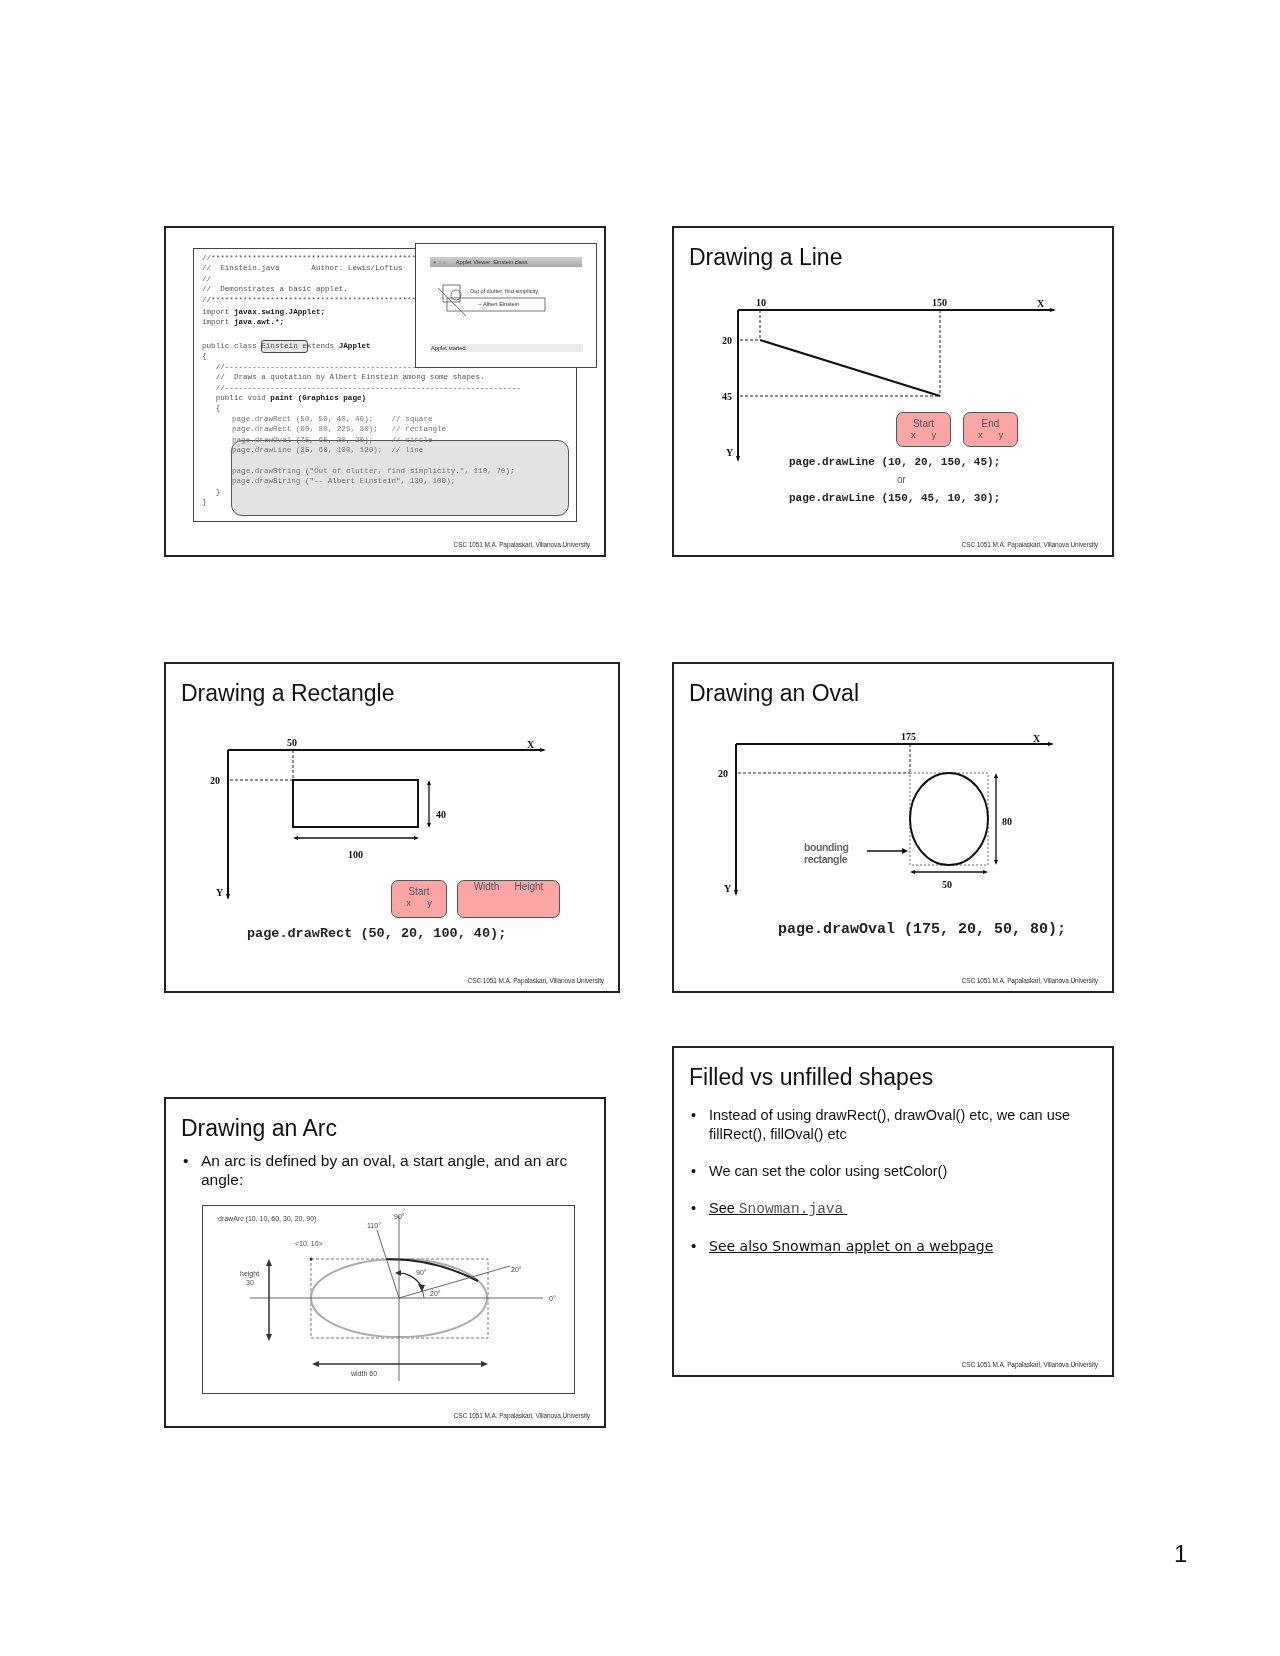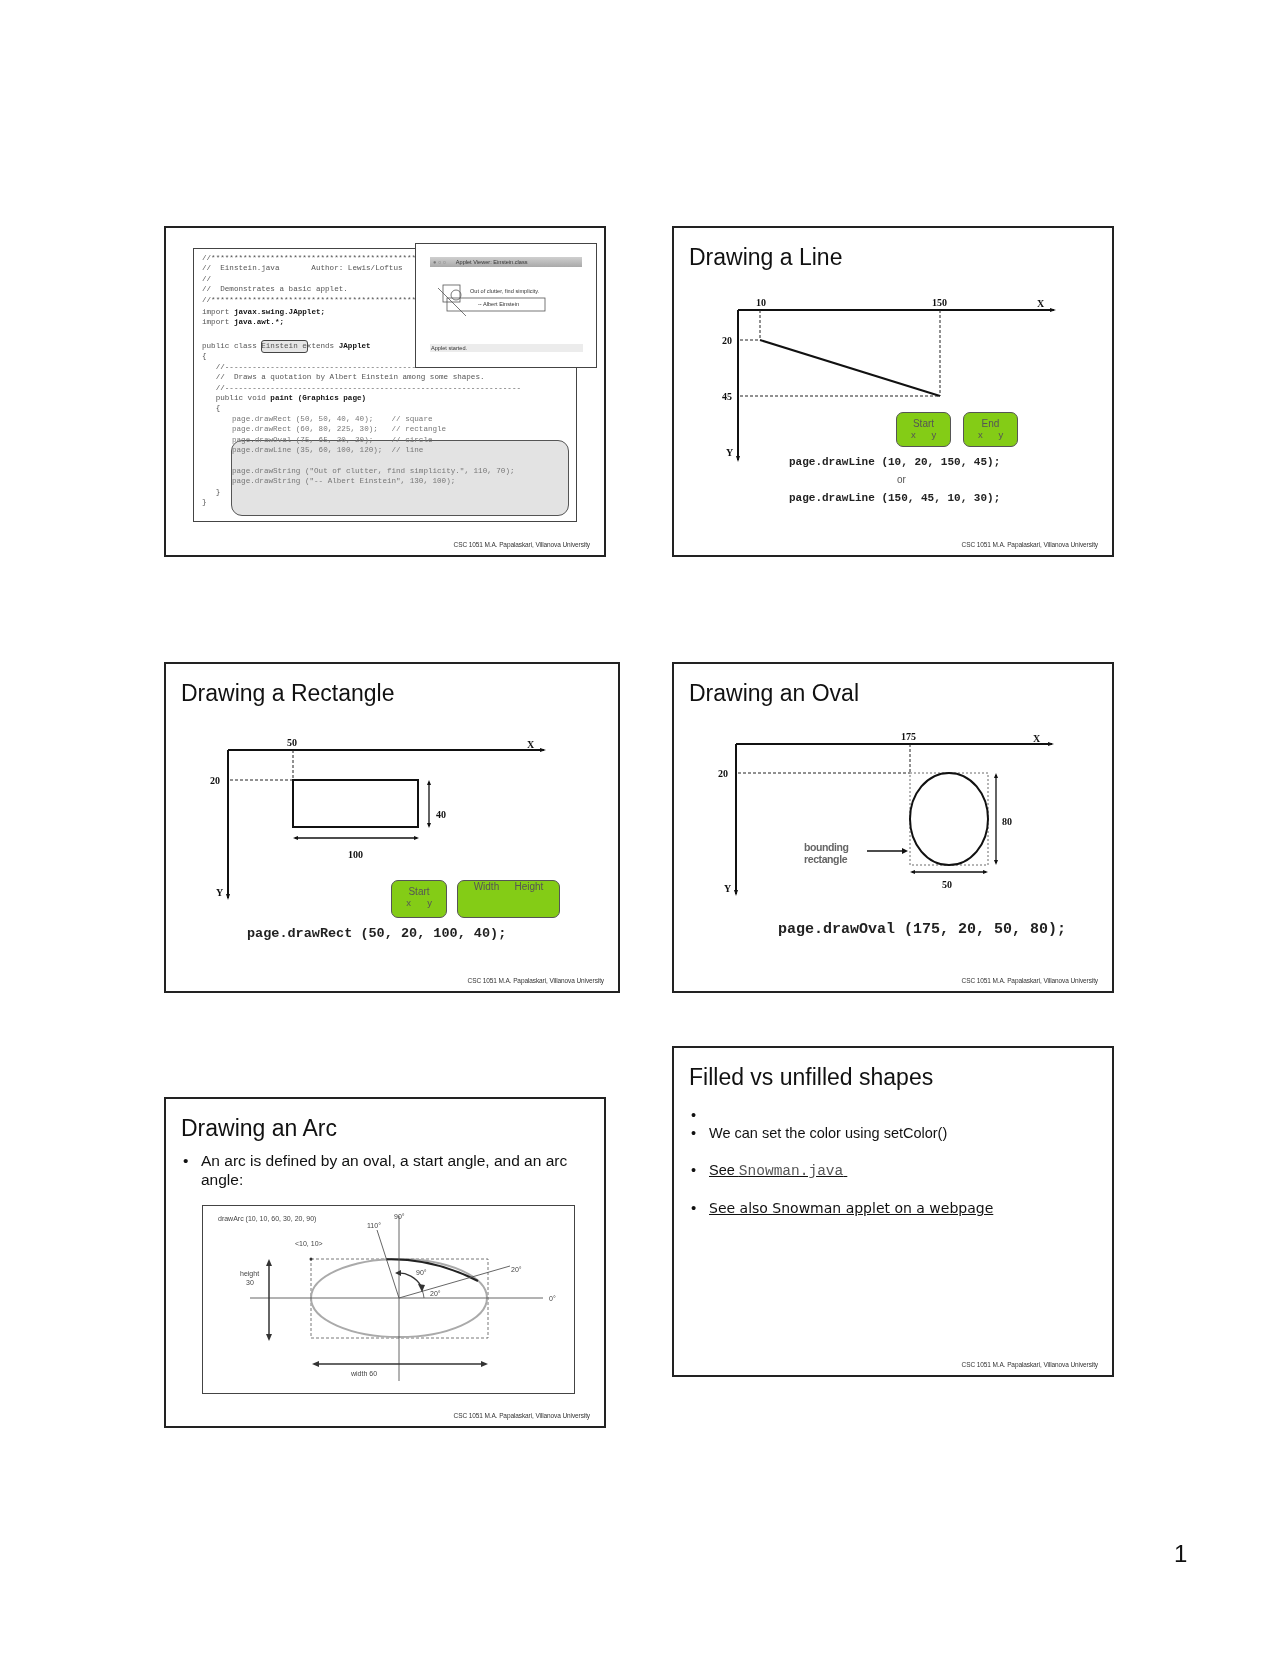--- a/index.html
+++ b/index.html
@@ -30,21 +30,21 @@
                      background:linear-gradient(#cfcfcf,#a9a9a9); font-size:5.6px;
                      line-height:10px; color:#333; }
   .applet-status { position:absolute; left:14px; top:100px; width:152px; height:8px;
                    background:#ececec; font-size:5.6px; line-height:8px; color:#333; padding-left:1px; }
 
   
   .diagram { position:absolute; left:0; top:0; }
   .axis-label { font-family:"Liberation Serif", serif; font-weight:bold; font-size:10px; fill:#111; }
   .code-line { position:absolute; font-family:"Liberation Mono", monospace; font-weight:bold;
                color:#222; white-space:pre; }
-  .param-box { position:absolute; background:#84cc16; border:1.5px solid #555; border-radius:7px;
+  .param-box { position:absolute; background:#fca5a5; border:1.5px solid #555; border-radius:7px;
                font-family:"Liberation Sans", sans-serif; color:#555; text-align:center; }
   .param-box .lbl { display:block; font-size:10px; margin-top:5px; }
   .param-box .xy { display:flex; justify-content:space-around; font-size:9.5px; padding:0 6px; }
 
   .bullet-list { position:absolute; left:15px; margin:0; padding:0; list-style:none; }
   .bullet-list li { position:relative; padding-left:20px; font-size:15.5px; line-height:19px;
                     color:#111; }
   .bullet-list li .dot { position:absolute; left:2px; top:0; }
   .mono-link { font-family:"Liberation Mono", monospace; color:#555; }
   .u { text-decoration:underline; }
@@ -251,21 +251,21 @@
         <text x="148" y="170">width 60</text>
       </g>
     </svg>
   </div>
   <div class="footer">CSC 1051 M.A. Papalaskari, Villanova University</div>
 </div>
 
 <div class="slide" style="left:672px; top:1046px;">
   <div class="slide-title">Filled vs unfilled shapes</div>
   <ul class="bullet-list" style="top:58px; width:400px;">
-    <li style="font-size:14.5px;"><span class="dot">•</span></li>
+    <li style="font-size:14.5px;"><span class="dot">•</span><span>Instead of using drawRect(), drawOval() etc, we can use fillRect(), fillOval() etc</span></li>
     <li style="font-size:14.5px; margin-top:18px;"><span class="dot">•</span><span>We can set the color using setColor()</span></li>
     <li style="font-size:14.5px; margin-top:18px;"><span class="dot">•</span>
       <a class="u" style="color:#111;"><span>See </span><span class="mono-link">Snowman.java</span>&nbsp;</a>
     </li>
     <li style="font-size:15px; margin-top:17px;"><span class="dot">•</span>
       <a class="u" style="color:#111; font-family:'DejaVu Sans', sans-serif; font-size:14px;">See also Snowman applet on a webpage</a>
     </li>
   </ul>
   <div class="footer">CSC 1051 M.A. Papalaskari, Villanova University</div>
 </div>

